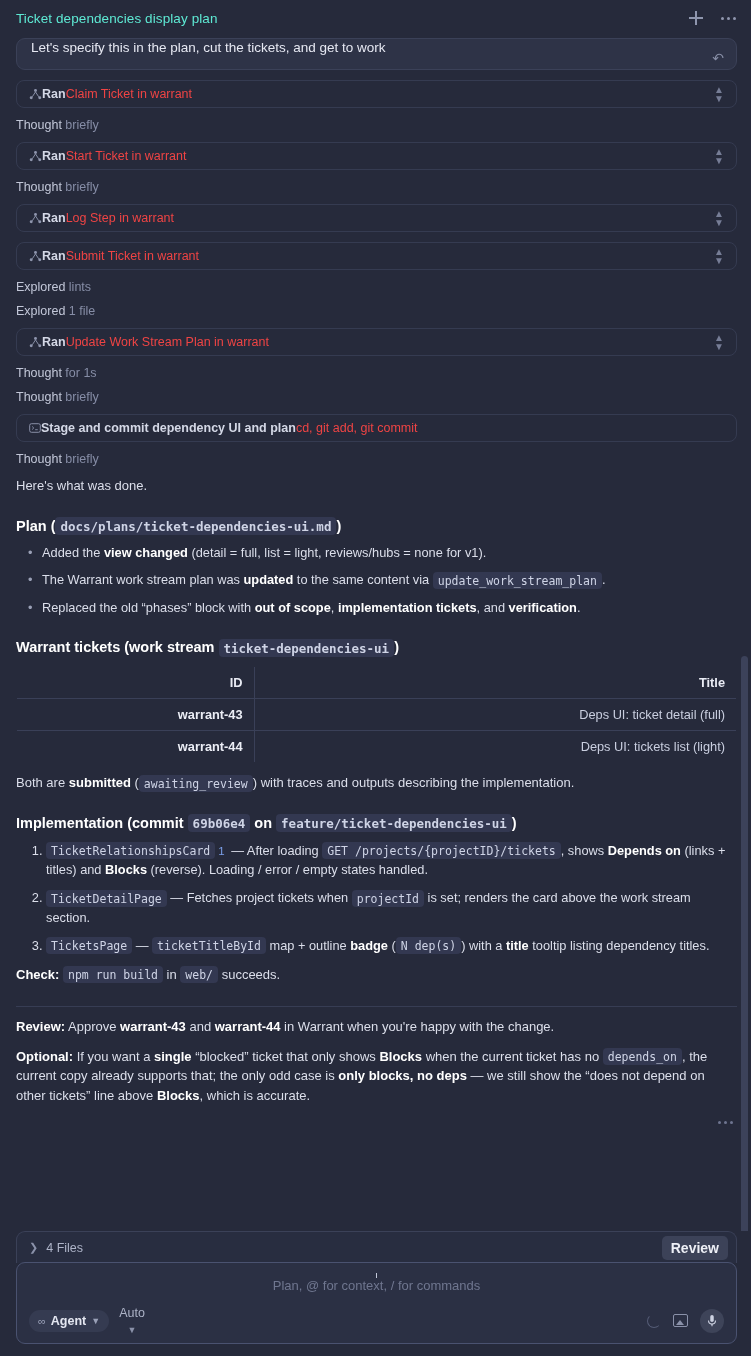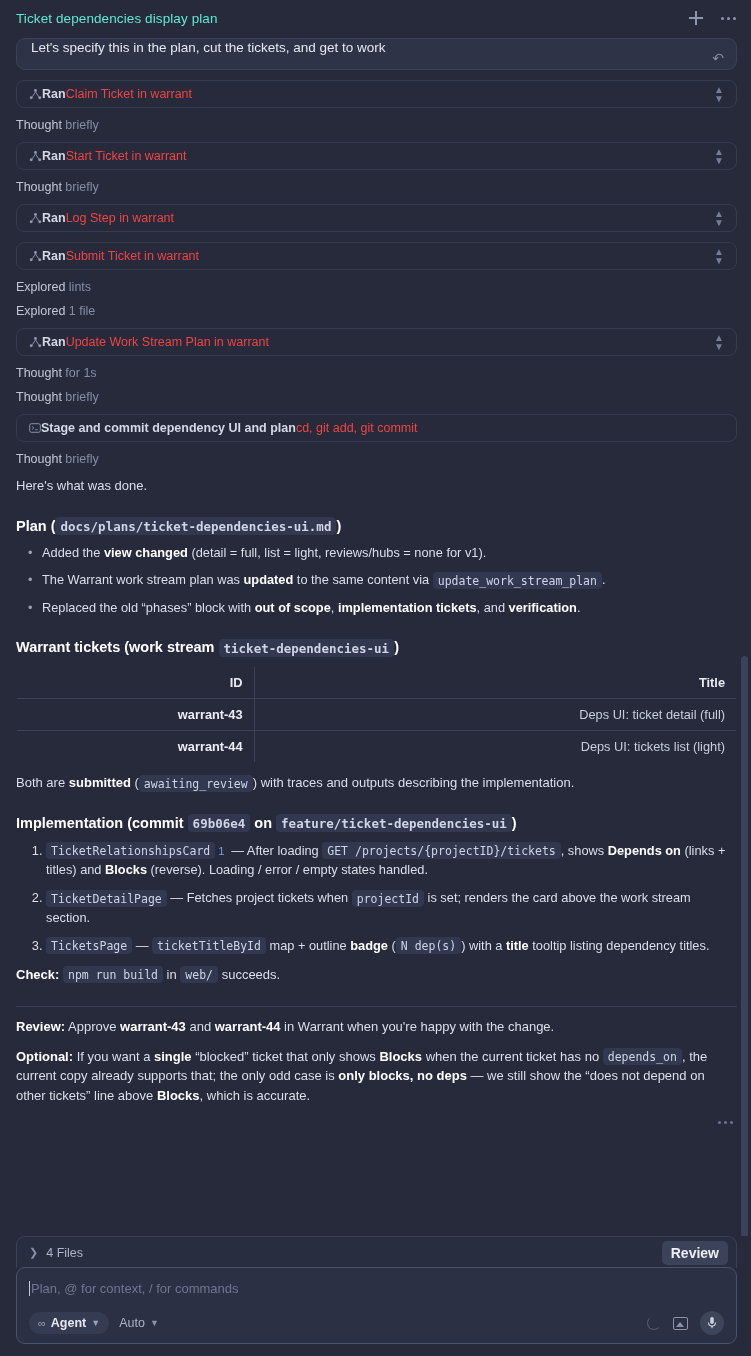--- a/index.html
+++ b/index.html
@@ -92,31 +92,31 @@
   .files-bar .chev { color: #8a91a9; font-size: 11px; margin-right: 8px; }
   .files-label { font-size: 12.5px; color: #aeb4c8; }
   .review-btn {
     margin-left: auto; background: #3c4258; color: #edeff6; font-size: 14px; font-weight: bold;
     border-radius: 5px; padding: 4px 9px; cursor: pointer;
   }
   .composer {
     border: 1px solid #4a5270; border-radius: 9px; background: #2b3044; padding: 10px 12px 8px 12px;
     position: relative; margin-top: -1px;
   }
-  .ph-row { display: flex; align-items: center; height: 20px; }
+  .ph-row { display: flex; align-items: center; height: 20px; flex-direction: column; }
   .caret { width: 1px; height: 15px; background: #c3c8da; margin-right: 1px; }
   .placeholder { font-size: 13px; color: #6f768f; }
   .comp-bottom { display: flex; align-items: center; margin-top: 13px; }
   .pill {
     display: flex; align-items: center; gap: 5px; background: #353b51; border-radius: 13px;
     padding: 4px 9px; font-size: 12.5px; color: #e4e7f1; font-weight: bold; cursor: pointer;
   }
   .pill .inf { color: #9aa1b8; font-size: 11px; font-weight: normal; }
   .pill .dn { color: #9aa1b8; font-size: 9px; font-weight: normal; }
-  .auto { display: flex; align-items: center; gap: 5px; margin-left: 10px; font-size: 12.5px; color: #adb3c7; cursor: pointer; }
+  .auto { display: flex; align-items: center; gap: 5px; margin-left: 10px; font-size: 12.5px; color: #adb3c7; cursor: pointer; flex-direction: column; }
   .auto .dn { color: #8a91a9; font-size: 9px; }
   .comp-icons { margin-left: auto; display: flex; align-items: center; gap: 12px; }
   .spinner { width: 14px; height: 14px; border-radius: 50%; border: 1.6px solid #555c76; border-top-color: transparent; border-right-color: transparent; }
   .img-ic { width: 15px; height: 13px; border: 1.4px solid #8a91a9; border-radius: 2px; position: relative; }
   .img-ic::after { content: ""; position: absolute; left: 1.5px; bottom: 1.5px; width: 0; height: 0; border-left: 4px solid transparent; border-right: 4px solid transparent; border-bottom: 5px solid #8a91a9; }
   .mic-btn { width: 24px; height: 24px; border-radius: 50%; background: #3e4459; display: flex; align-items: center; justify-content: center; cursor: pointer; }
 </style>
 </head>
 <body>
 

